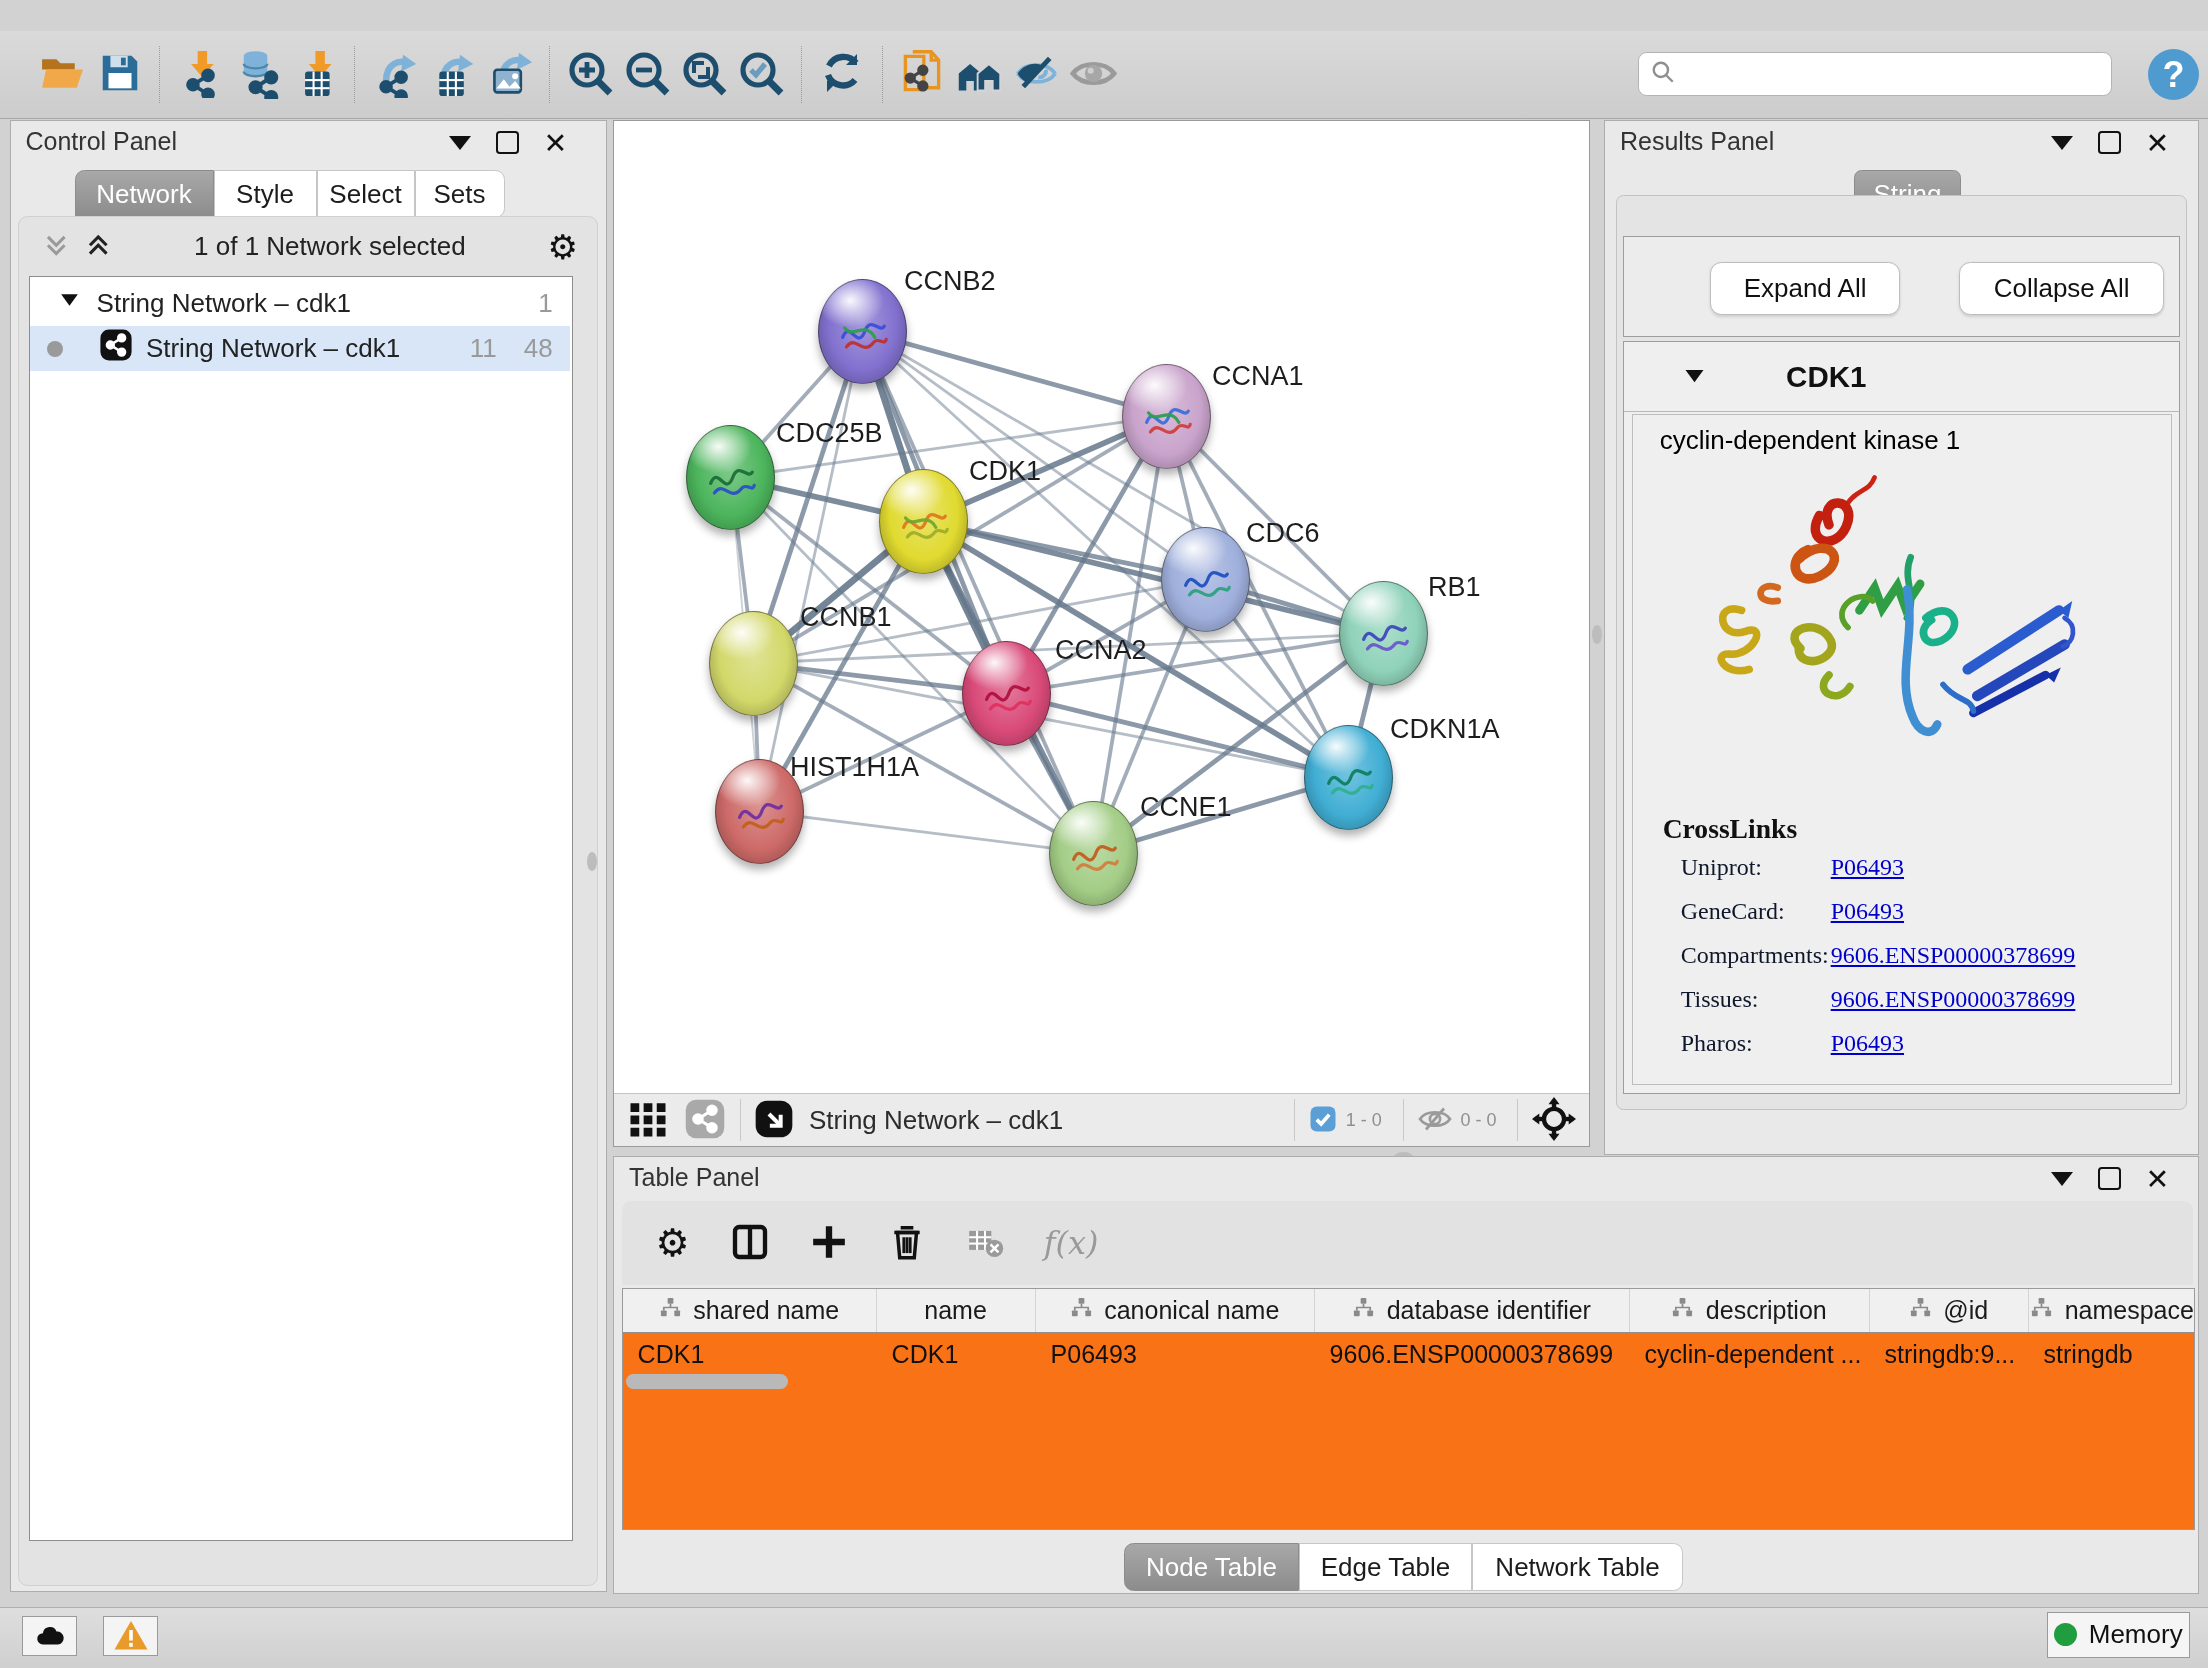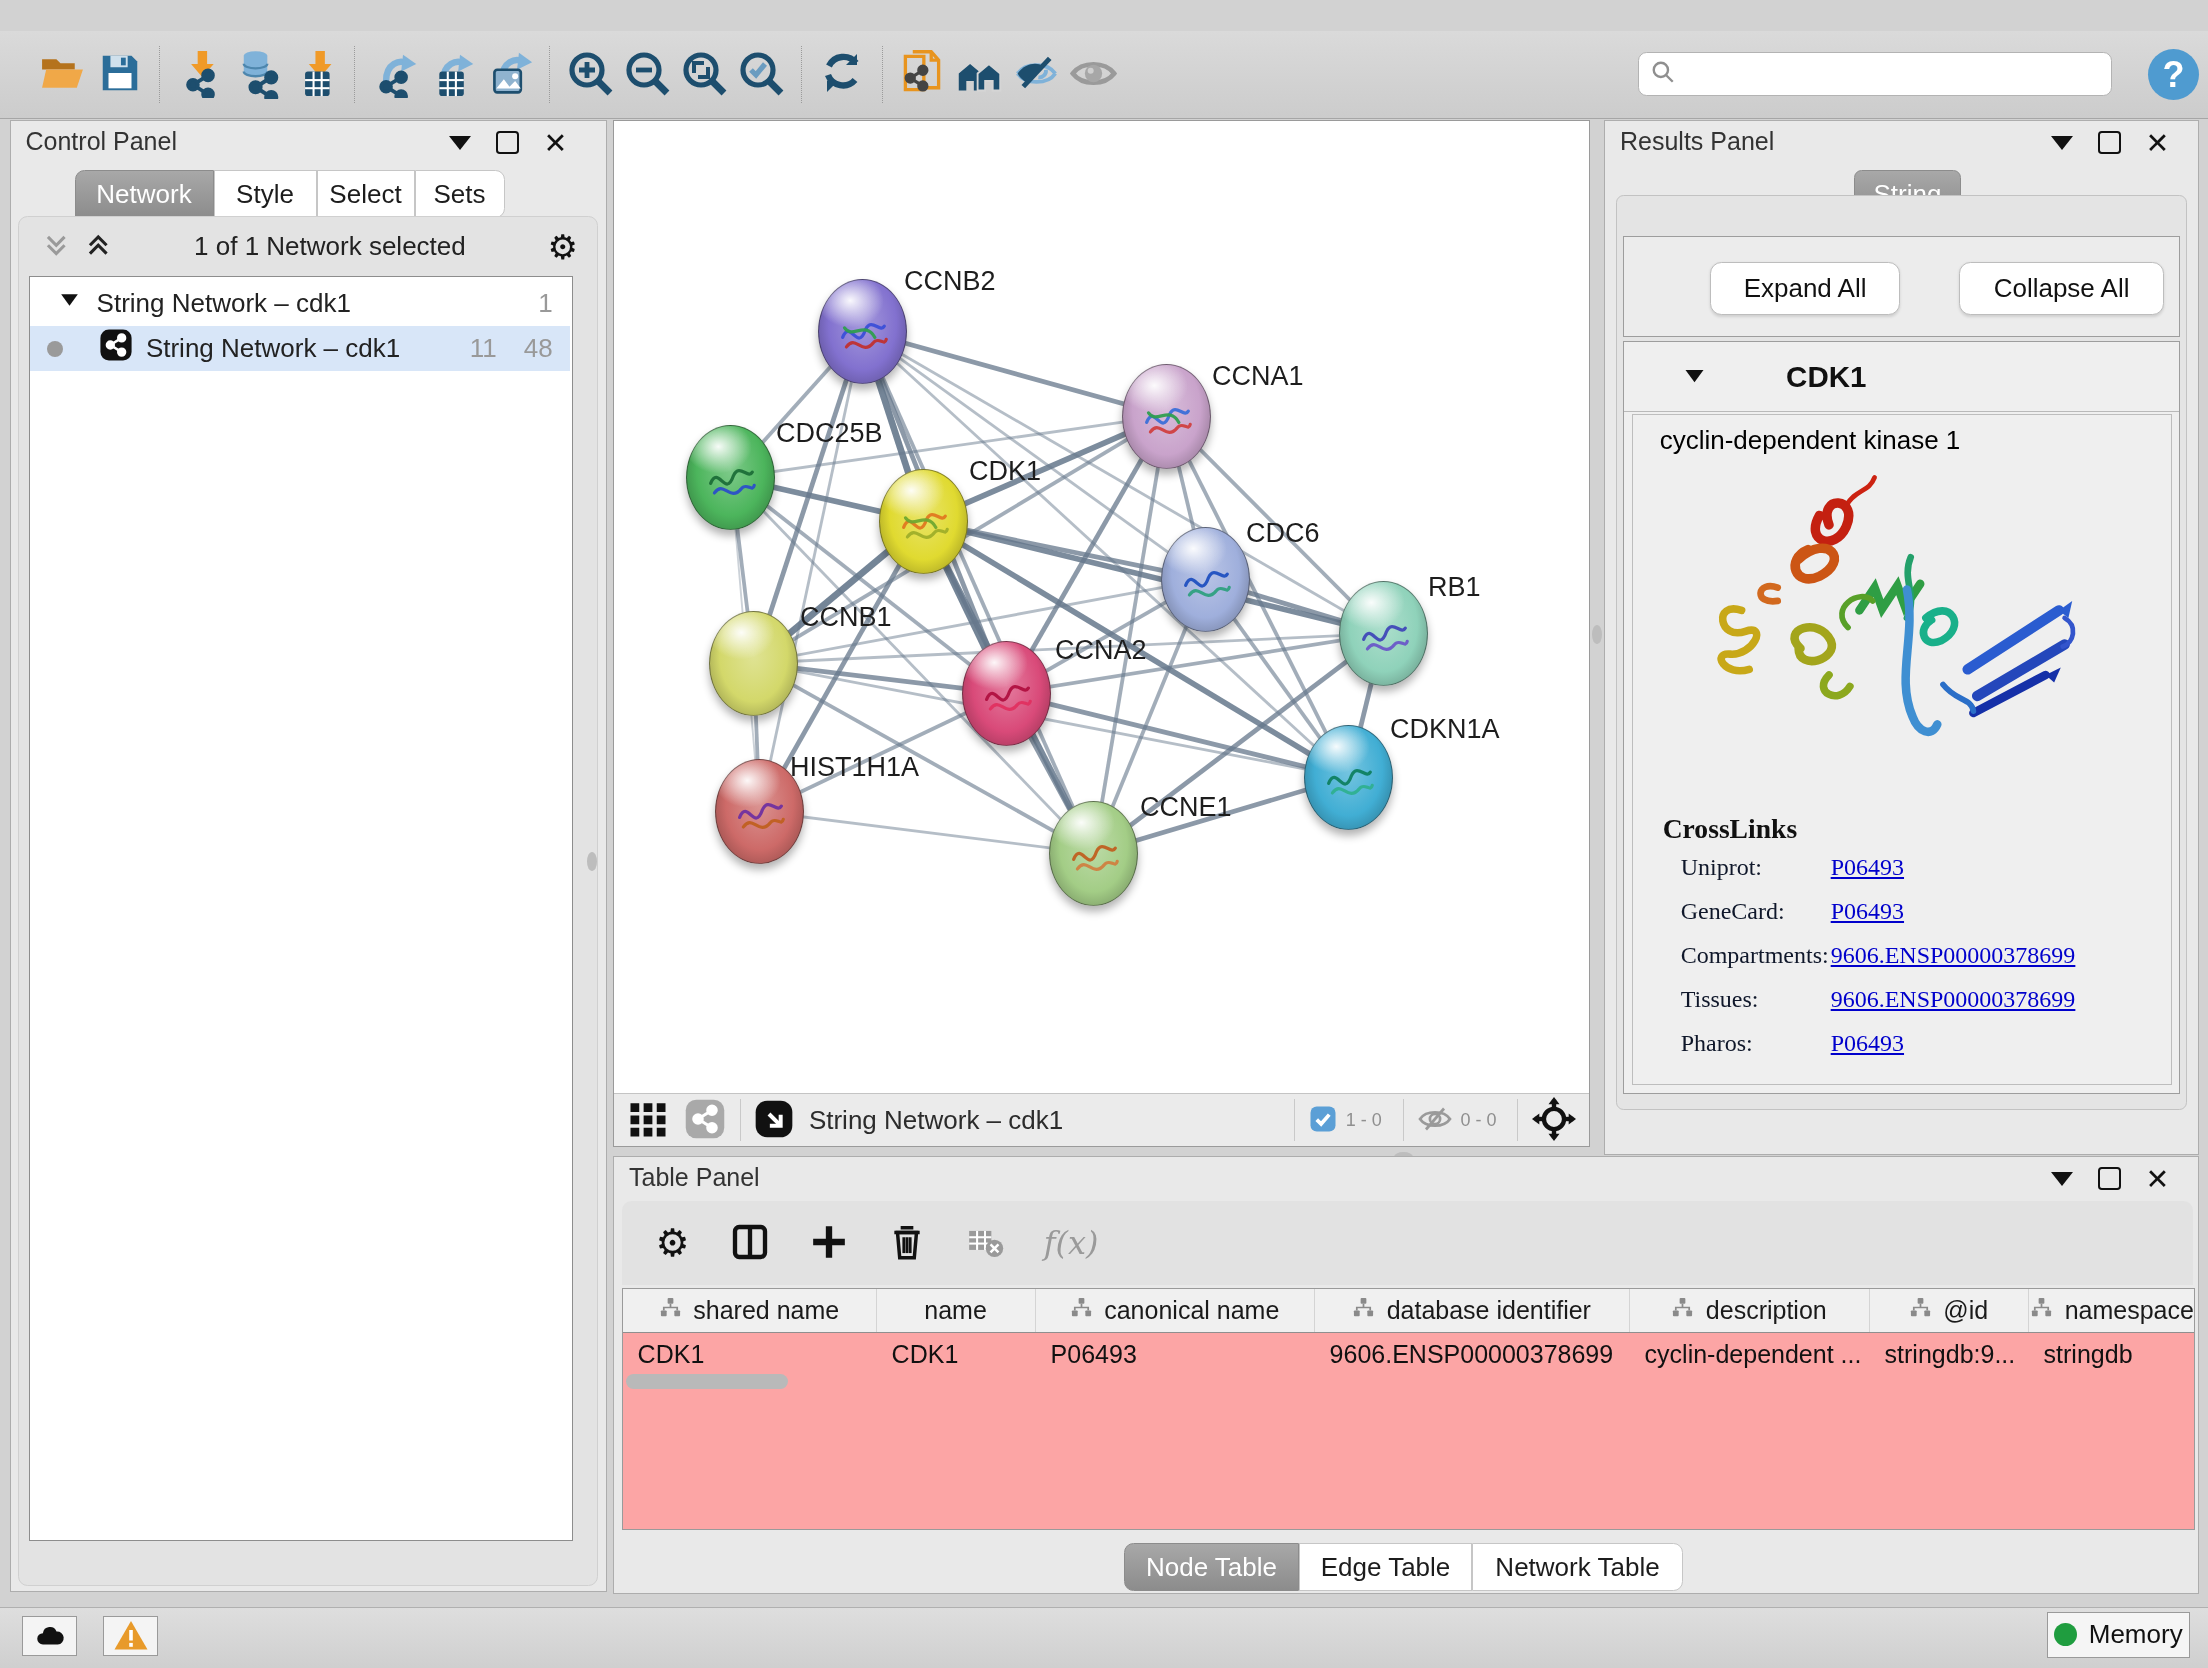--- a/index.html
+++ b/index.html
@@ -92,21 +92,21 @@
   .xl-list{position:absolute;left:48px;top:439px;width:476px;}
   .xl-row{display:grid;grid-template-columns:150px 1fr;align-items:baseline;height:44px;}
   .xl-label{font-family:"Liberation Serif","DejaVu Serif",serif;font-size:24px;color:#0f172a;}
   .xl-link{font-family:"Liberation Serif","DejaVu Serif",serif;font-size:24px;color:#0000cc;
     text-decoration:underline;}
 
   
   #table-panel{left:613px;top:1136px;width:1586px;height:438px;margin-top:20px;}
   .tp-toolbar{position:absolute;left:7.6px;top:44px;width:1571px;height:84px;background:#e2e2e2;
     border-radius:9.5px 9.5px 0 0;display:flex;align-items:center;gap:40px;padding-left:34px;}
-  .tp-table{position:absolute;left:7.6px;top:131px;width:1573px;height:242px;background:#fca5a5;
+  .tp-table{position:absolute;left:7.6px;top:131px;width:1573px;height:242px;background:#f97316;
     border:1px solid #9a9a9a;overflow:hidden;}
   .thead{display:flex;height:44px;background:#f0f0f0;border-bottom:1.9px solid #8f8f8f;}
   .th{display:flex;align-items:center;justify-content:center;gap:11.4px;font-size:25px;color:#1a1a1a;
     border-right:1px solid #d4d4d4;overflow:hidden;white-space:nowrap;flex:0 0 auto;}
   .tr{display:flex;height:42px;align-items:center;}
   .td{font-size:25px;color:#111;padding-left:15px;overflow:hidden;white-space:nowrap;flex:0 0 auto;}
   .hscroll-thumb{position:absolute;left:12.4px;top:217px;width:162px;height:15px;background:#b9b9b9;
     border-radius:7.6px;}
   .tp-tabs{position:absolute;left:510px;top:386px;display:flex;}
 

